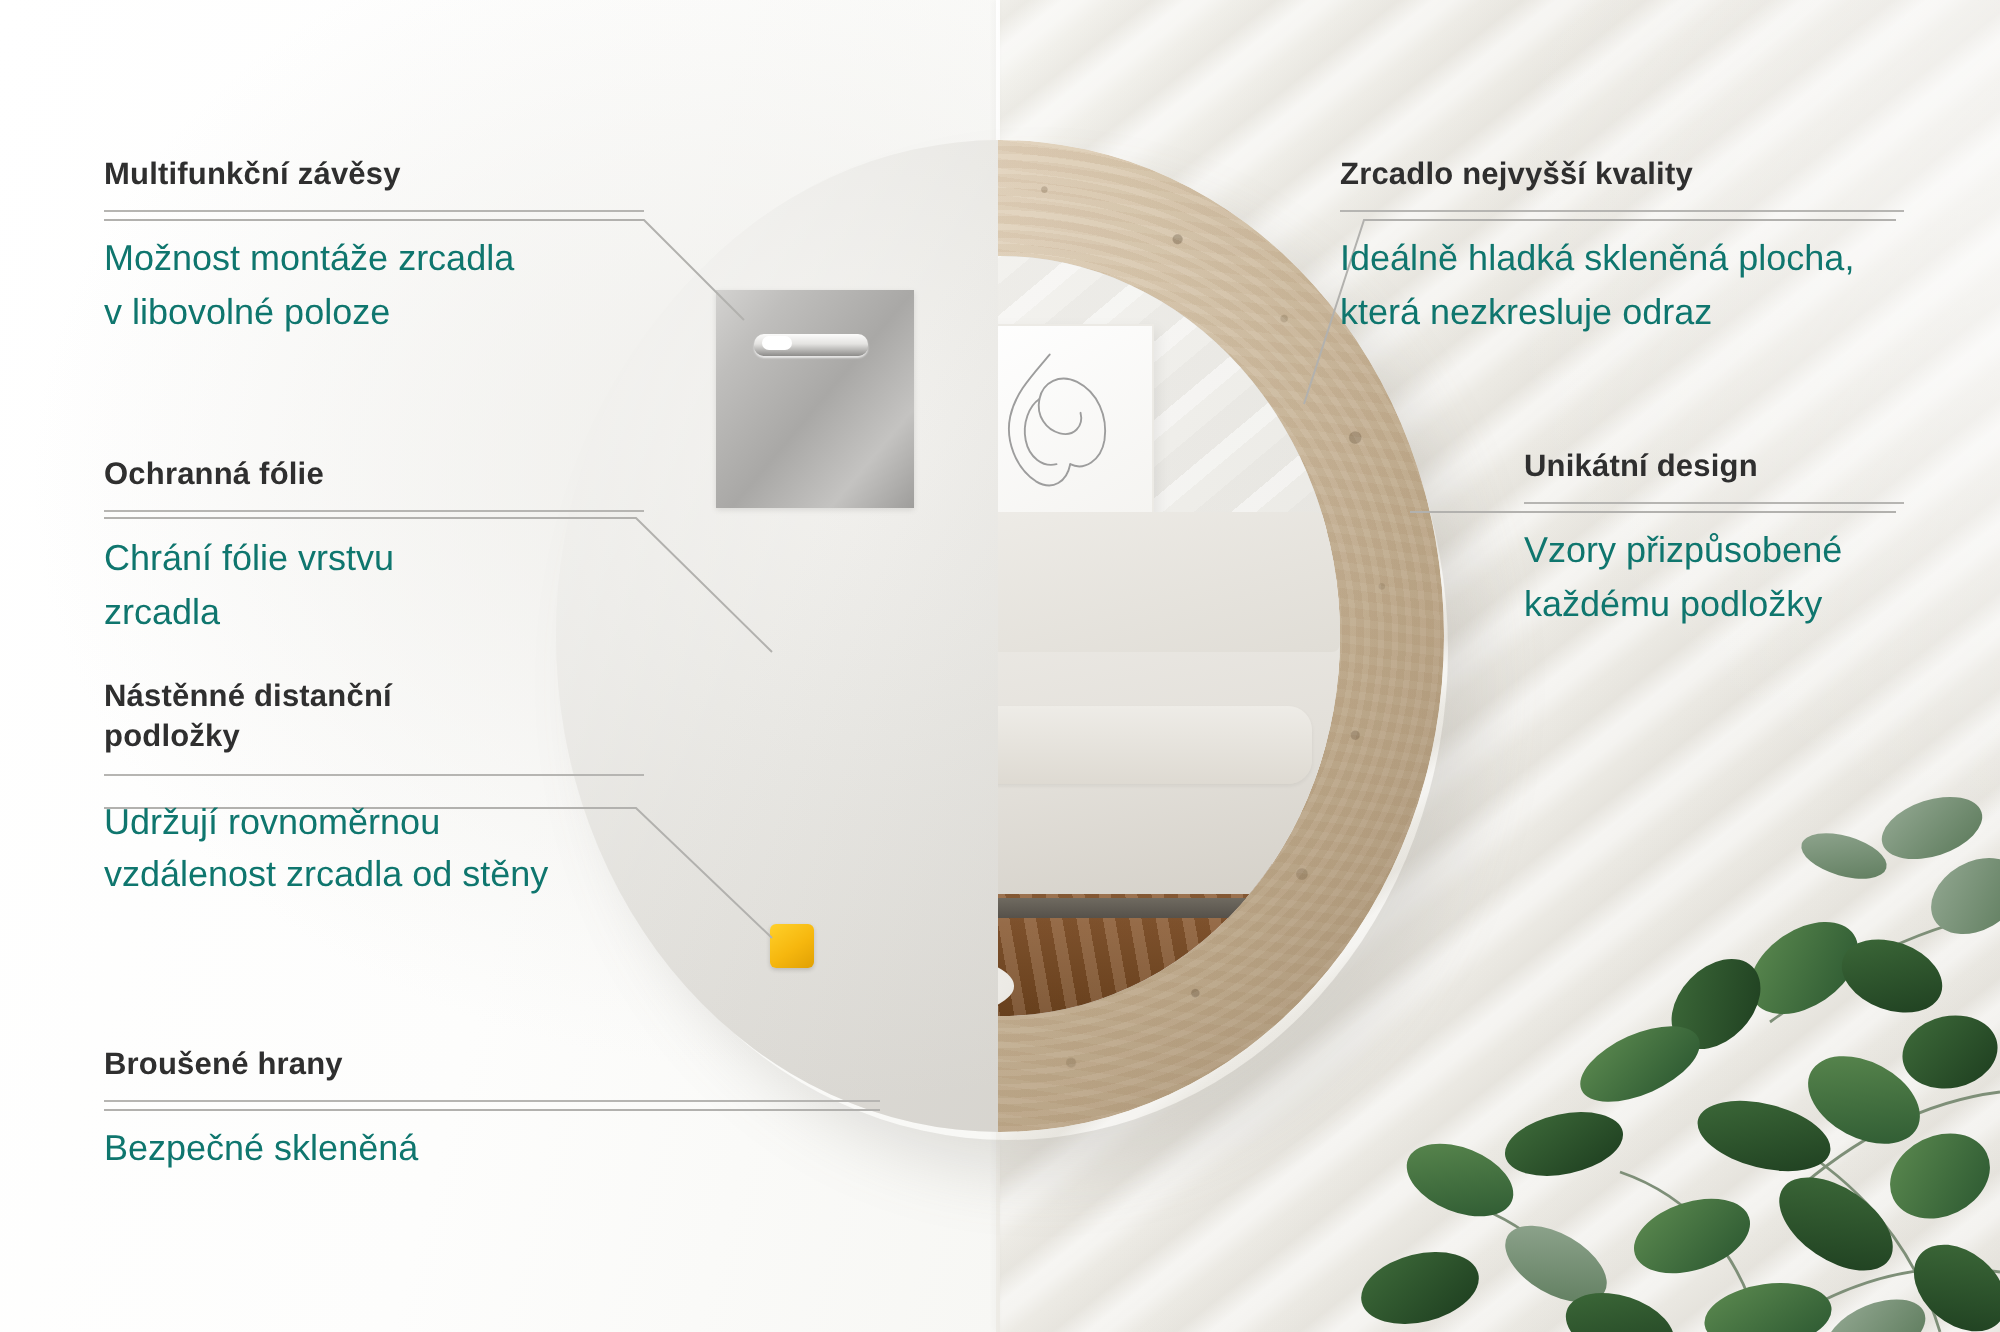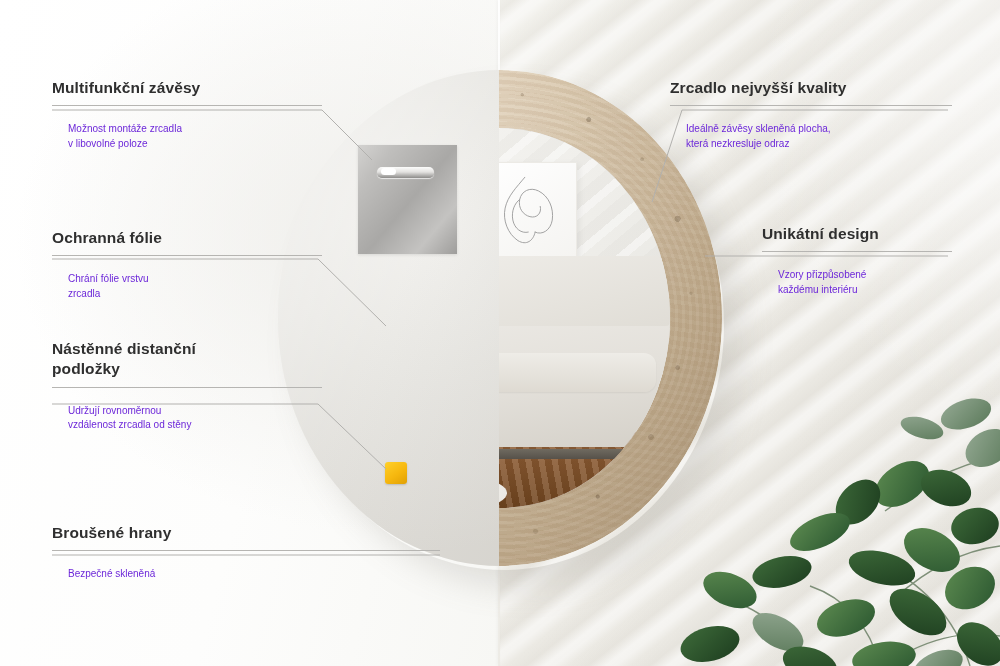--- a/index.html
+++ b/index.html
@@ -203,21 +203,21 @@
   .foliage{position:absolute;right:0;bottom:0;width:330px;height:330px;pointer-events:none;}
 
   
   .callout{position:absolute;}
   .callout .title{
     font-size:15.5px;font-weight:bold;color:#2f2f2f;letter-spacing:.1px;line-height:1.32;
     margin:0 0 7px 0;white-space:pre-line;
   }
   .callout .rule{height:1px;background:#b6b5b2;margin:0 0 10px 0;}
   .callout .desc{
-    font-size:10px;color:#6d28d9;line-height:1.45;margin:16px;white-space:pre-line;
+    font-size:18px;color:#0f766e;line-height:1.45;margin:0;white-space:pre-line;
   }
   .callout.right{text-align:left;}
 
   .co-1{left:52px;top:78px;width:270px;}
   .co-2{left:52px;top:228px;width:270px;}
   .co-3{left:52px;top:339px;width:270px;}
   .co-4{left:52px;top:523px;width:388px;}
   .co-5{right:48px;top:78px;width:282px;}
   .co-6{right:48px;top:224px;width:190px;}
 
@@ -320,29 +320,29 @@
 
   <div class="callout co-4">
     <div class="title">Broušené hrany</div>
     <div class="rule"></div>
     <div class="desc">Bezpečné skleněná</div>
   </div>
 
   <div class="callout right co-5">
     <div class="title">Zrcadlo nejvyšší kvality</div>
     <div class="rule"></div>
-    <div class="desc">Ideálně závěsy skleněná plocha,
+    <div class="desc">Ideálně hladká skleněná plocha,
 která nezkresluje odraz</div>
   </div>
 
   <div class="callout right co-6">
     <div class="title">Unikátní design</div>
     <div class="rule"></div>
     <div class="desc">Vzory přizpůsobené
-každému interiéru</div>
+každému podložky</div>
   </div>
 
   <svg class="foliage" viewBox="0 0 330 330">
     <defs>
       <linearGradient id="lf1" x1="0" y1="0" x2="1" y2="1">
         <stop offset="0%" stop-color="#3e6b3a"></stop>
           <stop offset="100%" stop-color="#1d3d1f"></stop>
       </linearGradient>
       <linearGradient id="lf2" x1="0" y1="0" x2="1" y2="1">
         <stop offset="0%" stop-color="#5c8a50"></stop>

